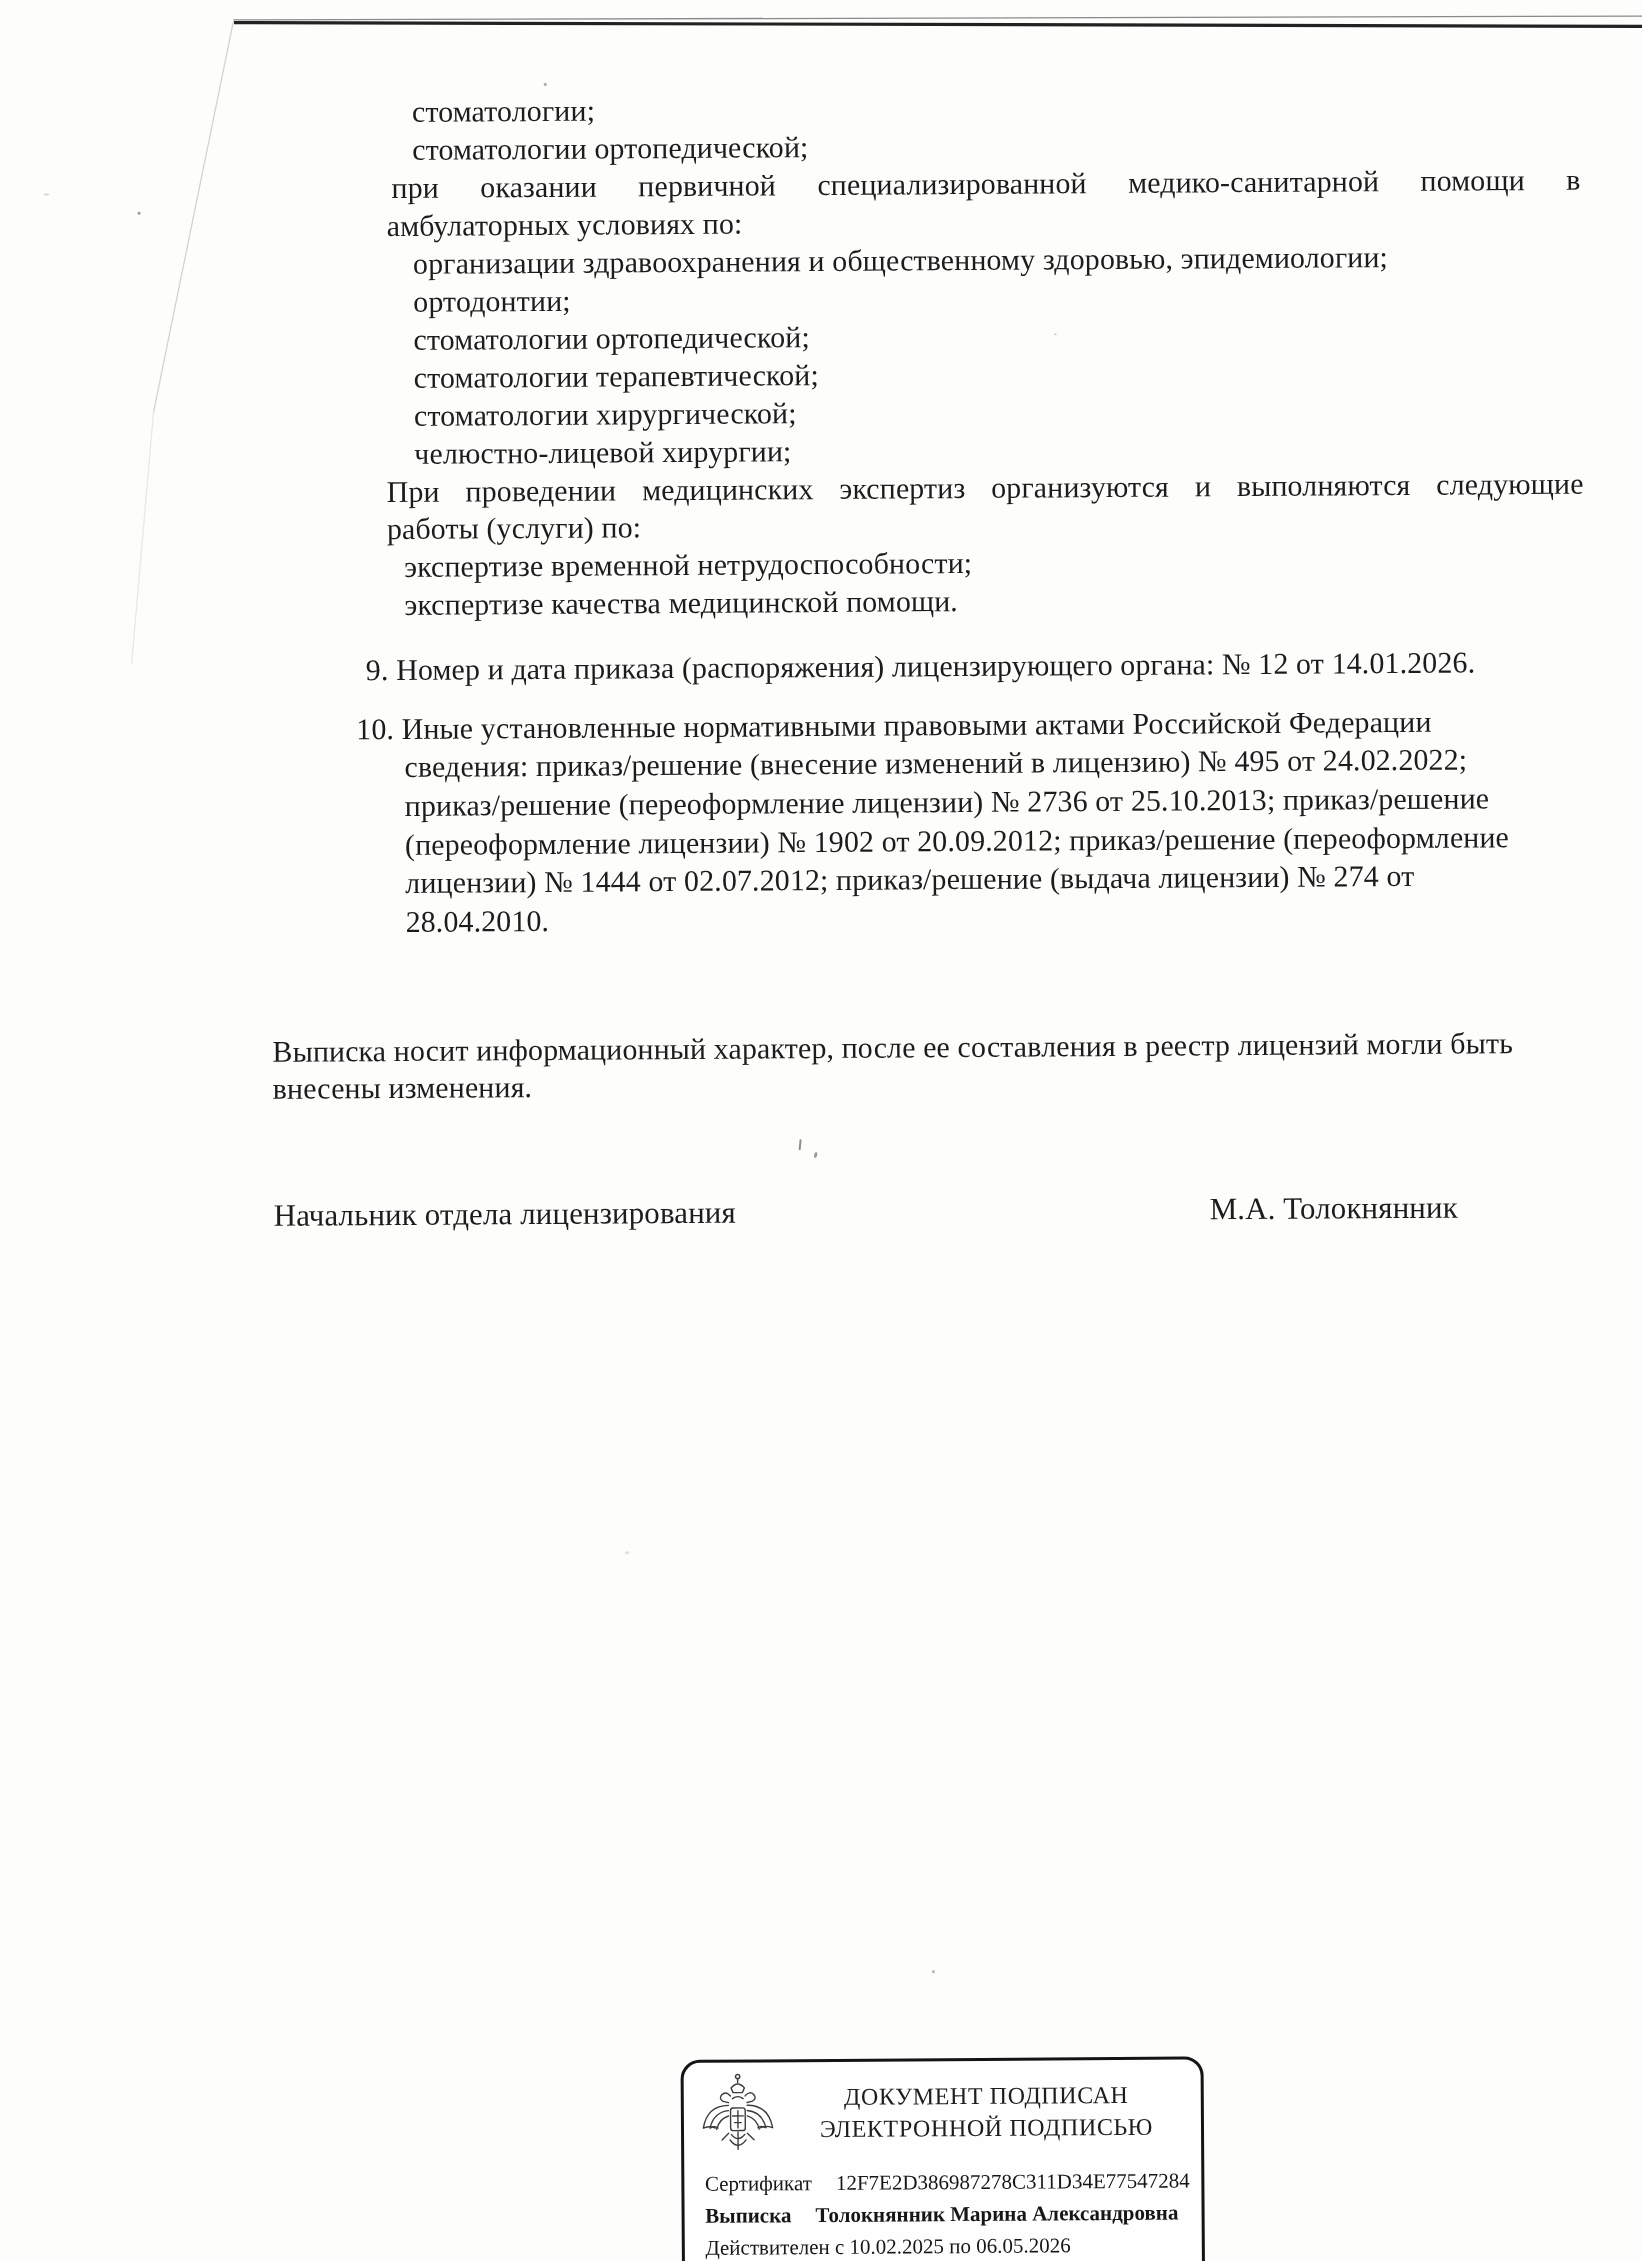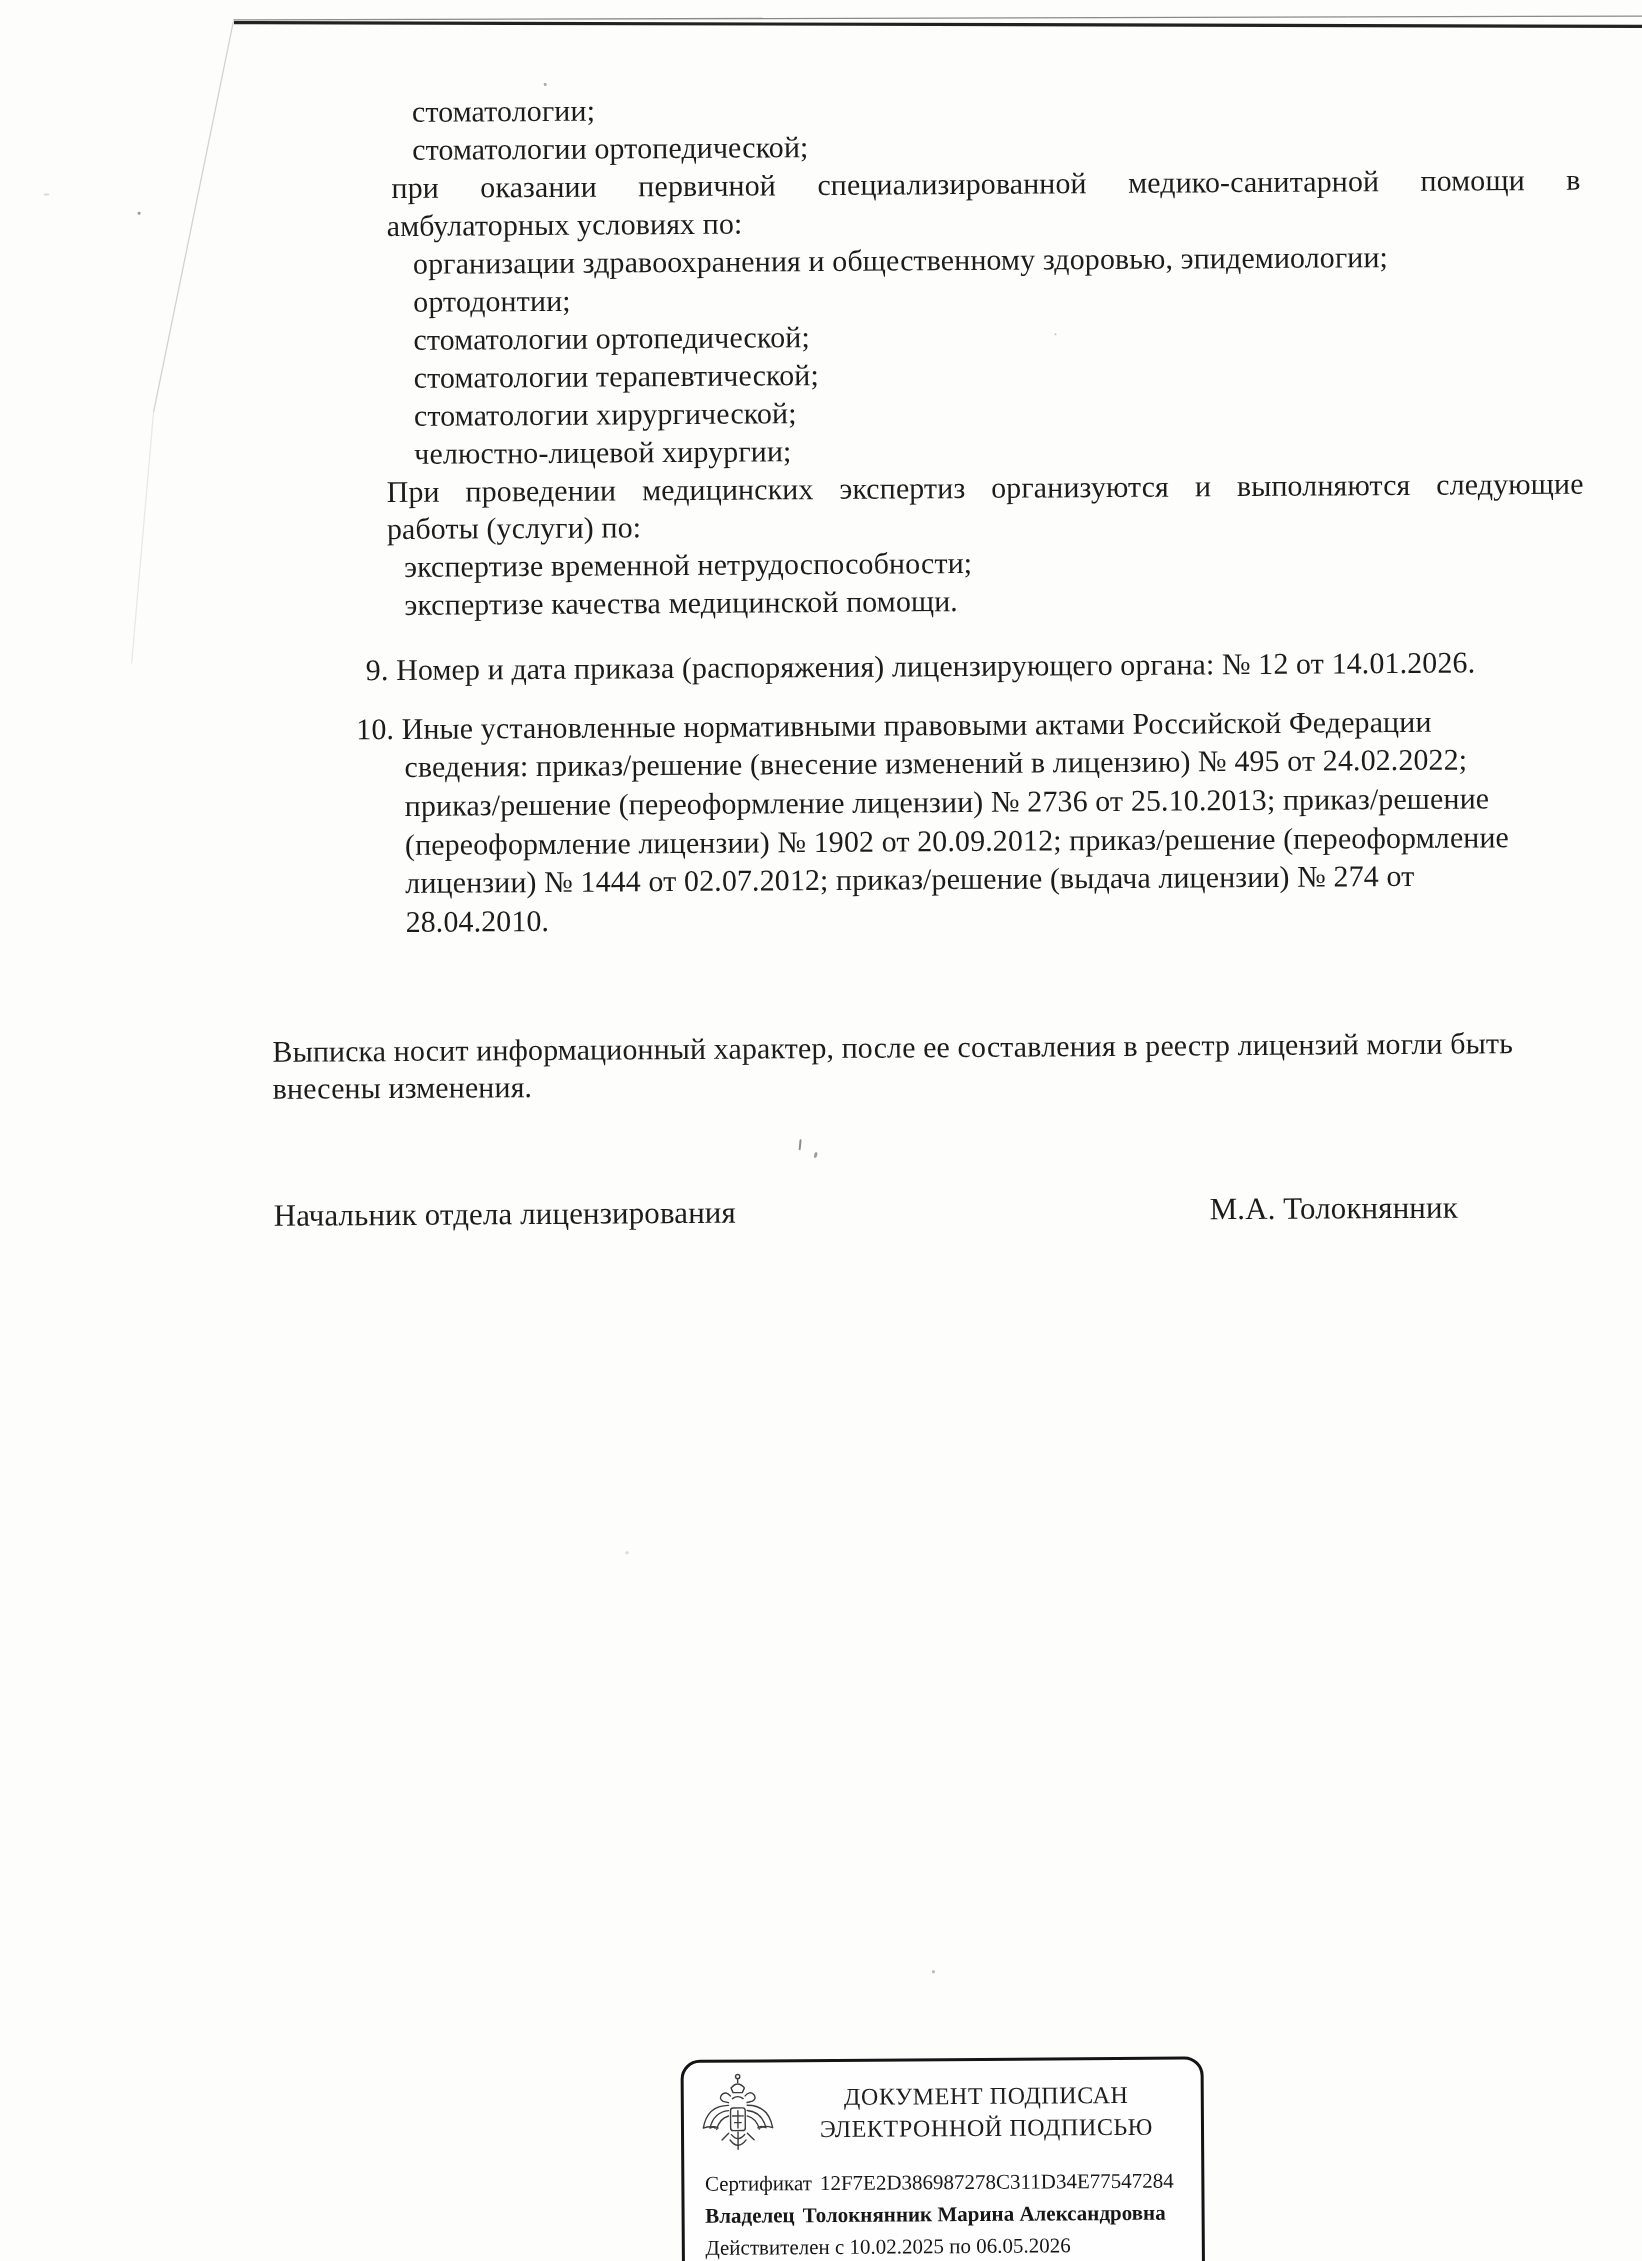--- a/index.html
+++ b/index.html
@@ -40,21 +40,21 @@
   }
   .stamp-title{
     position:absolute;left:103px;top:19.3px;width:399px;
     text-align:center;font-size:24px;line-height:32px;
     letter-spacing:0.6px;color:#1d1d1d;white-space:nowrap;
   }
   .cert-line{
     position:absolute;left:20.6px;
     font-size:21px;line-height:23px;white-space:nowrap;color:#161616;
   }
-  .cert-line .lbl{margin-right:8px;}
+  .cert-line .lbl{margin-right:24px;}
   .bold{font-weight:bold;}
   .eagle{position:absolute;left:14px;top:9px;}
   
   .scan-svg{position:absolute;left:0;top:0;pointer-events:none;}
   .speck{position:absolute;border-radius:50%;}
 </style>
 </head>
 <body>
 
 <div class="page">
@@ -124,21 +124,21 @@
         </g>
       </svg>
       <div class="stamp-title">
         <div>ДОКУМЕНТ ПОДПИСАН</div>
         <div>ЭЛЕКТРОННОЙ ПОДПИСЬЮ</div>
       </div>
       <div class="cert-line" style="top:110px">
         <span class="lbl">Сертификат</span><span>12F7E2D386987278C311D34E77547284</span>
       </div>
       <div class="cert-line bold" style="top:142px">
-        <span class="lbl">Владелец</span><span>Толокнянник Марина Александровна</span>
+        <span class="lbl">Выписка</span><span>Толокнянник Марина Александровна</span>
       </div>
       <div class="cert-line" style="top:174px">Действителен с 10.02.2025 по 06.05.2026</div>
     </div>
 
     <div class="speck" style="left:144px;top:207px;width:3.2px;height:2.6px;background:#9a9a9a"></div>
     <div class="speck" style="left:551px;top:81px;width:2.6px;height:2.6px;background:#a8a8a8"></div>
     <div class="speck" style="left:50px;top:188px;width:5.8px;height:1.9px;background:#d7d7d7"></div>
     <div class="speck" style="left:799px;top:1139px;width:1.9px;height:11px;background:#8e8e8e;border-radius:1.3px;transform:rotate(6deg)"></div>
     <div class="speck" style="left:814px;top:1152px;width:3.2px;height:5.8px;background:#9c9c9c;transform:rotate(18deg)"></div>
     <div class="speck" style="left:622px;top:1550px;width:3.9px;height:3.2px;background:#dedede"></div>

